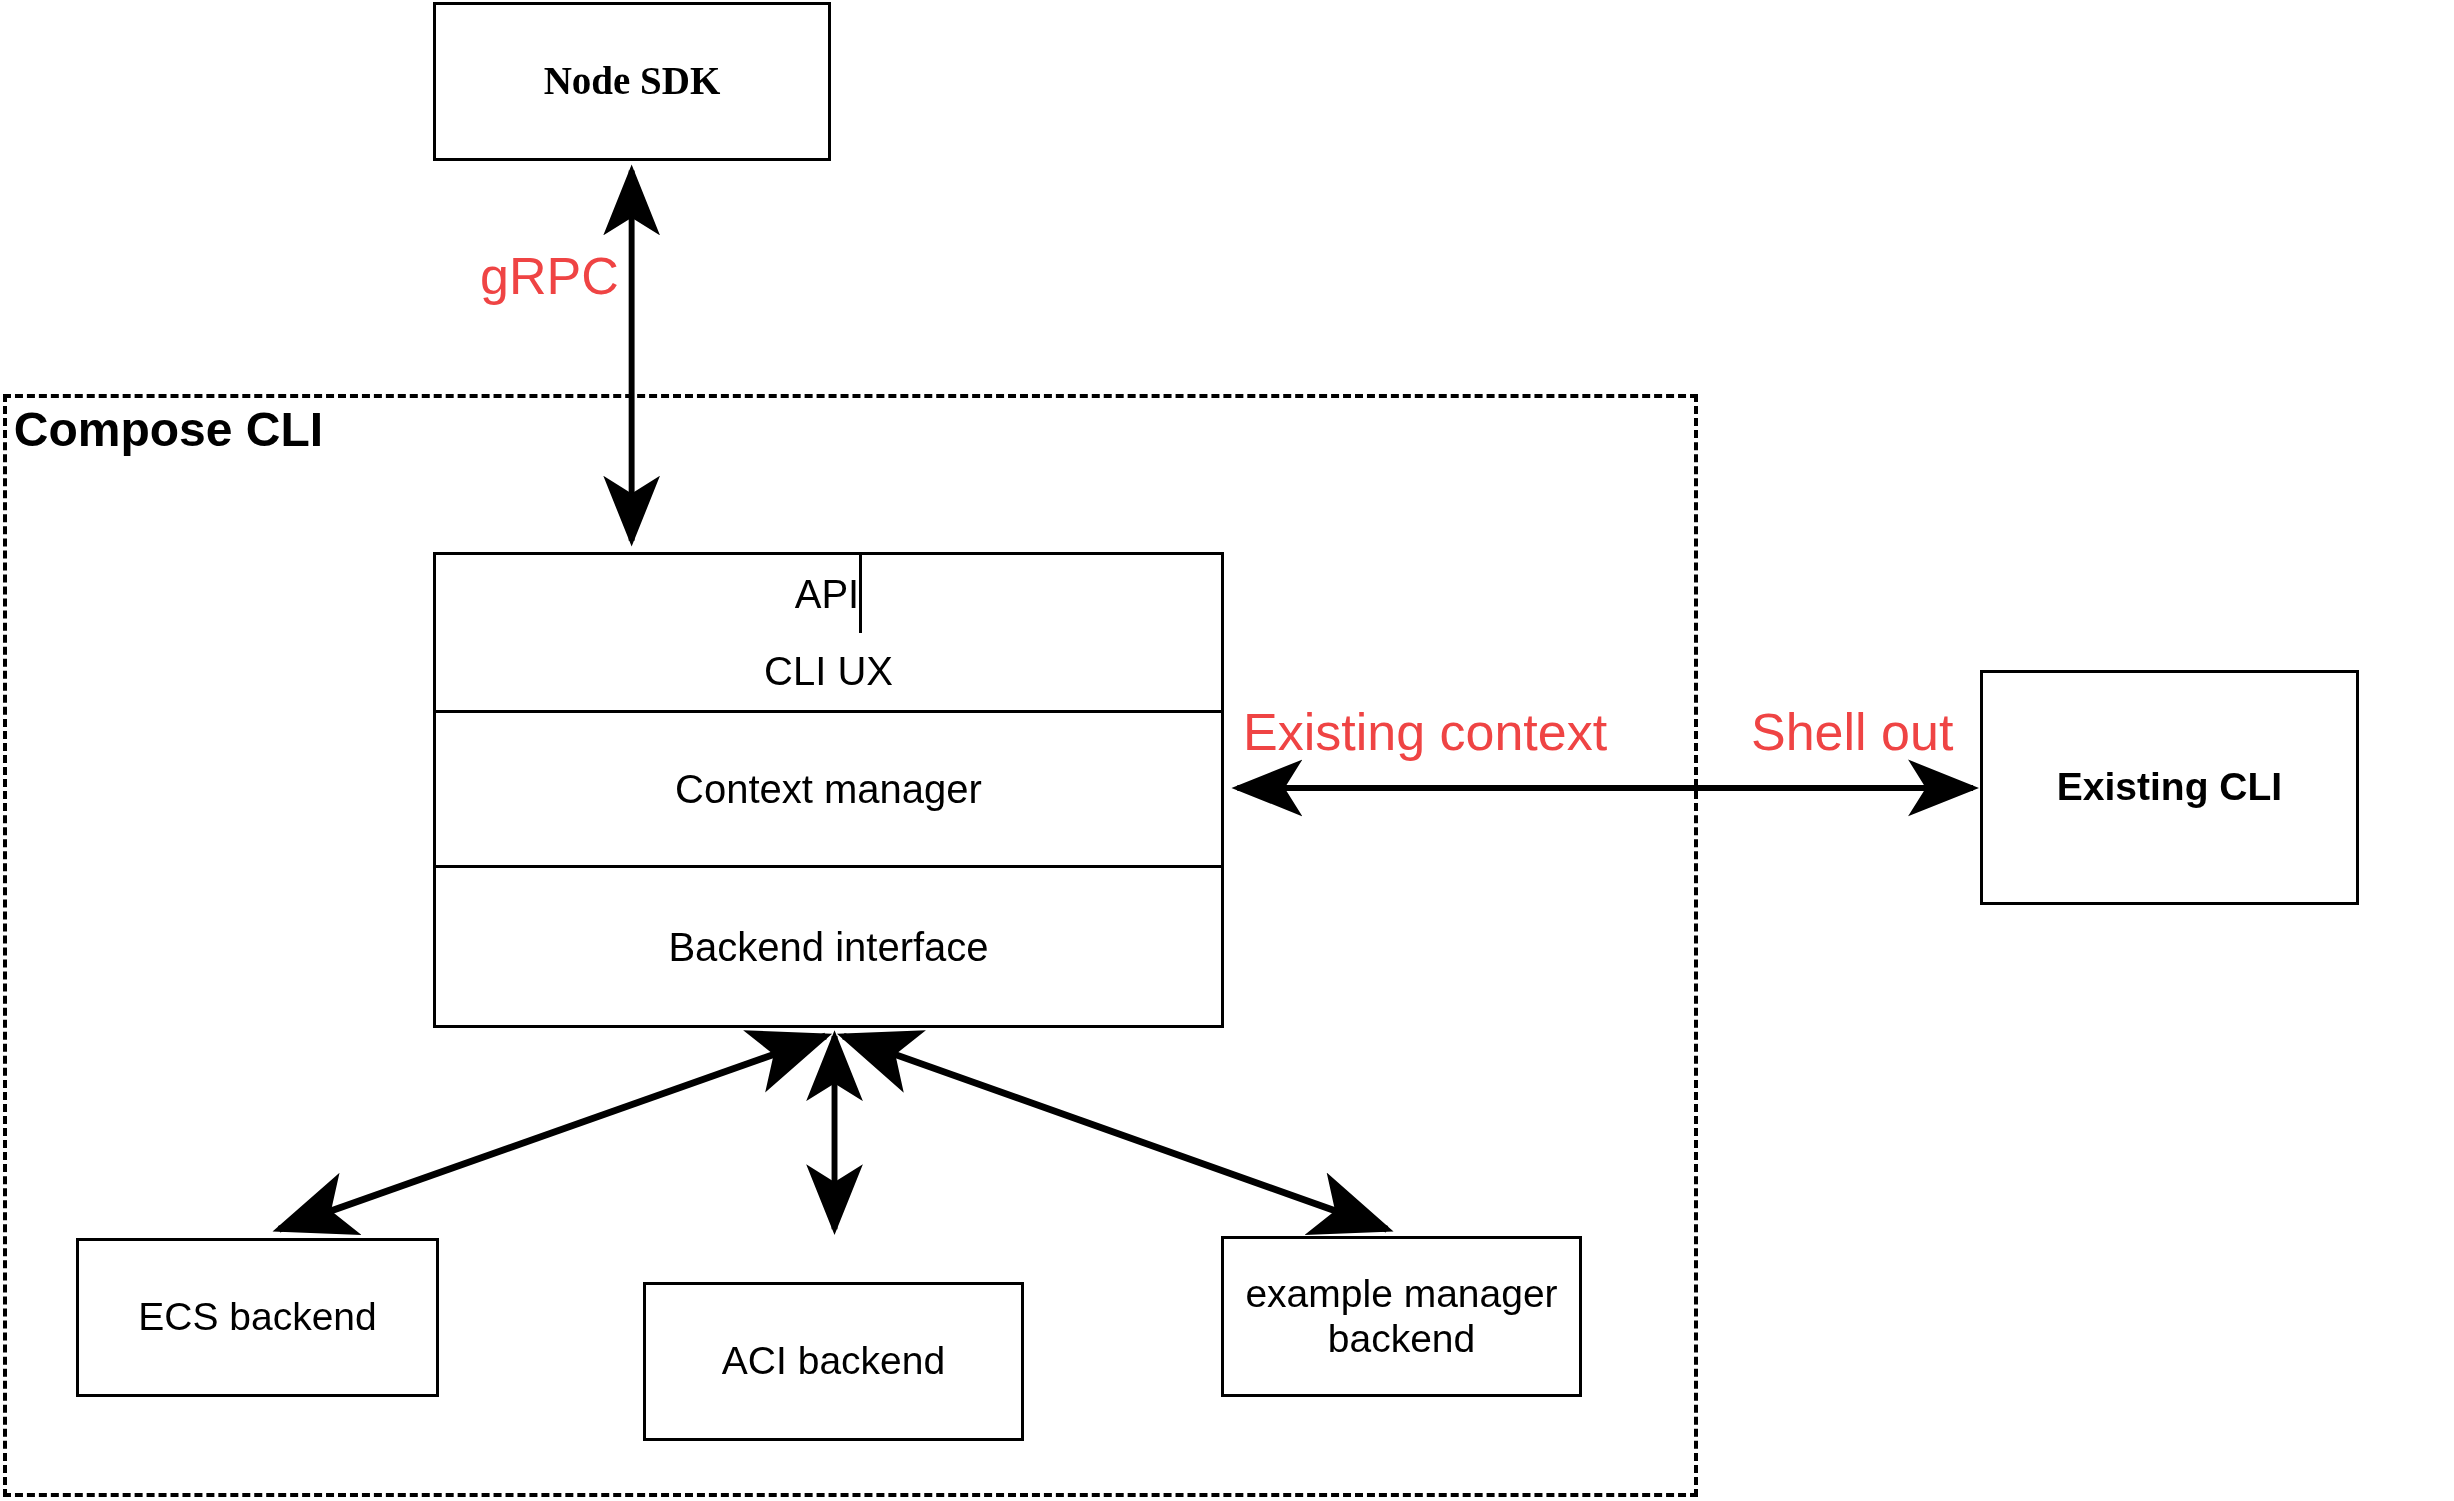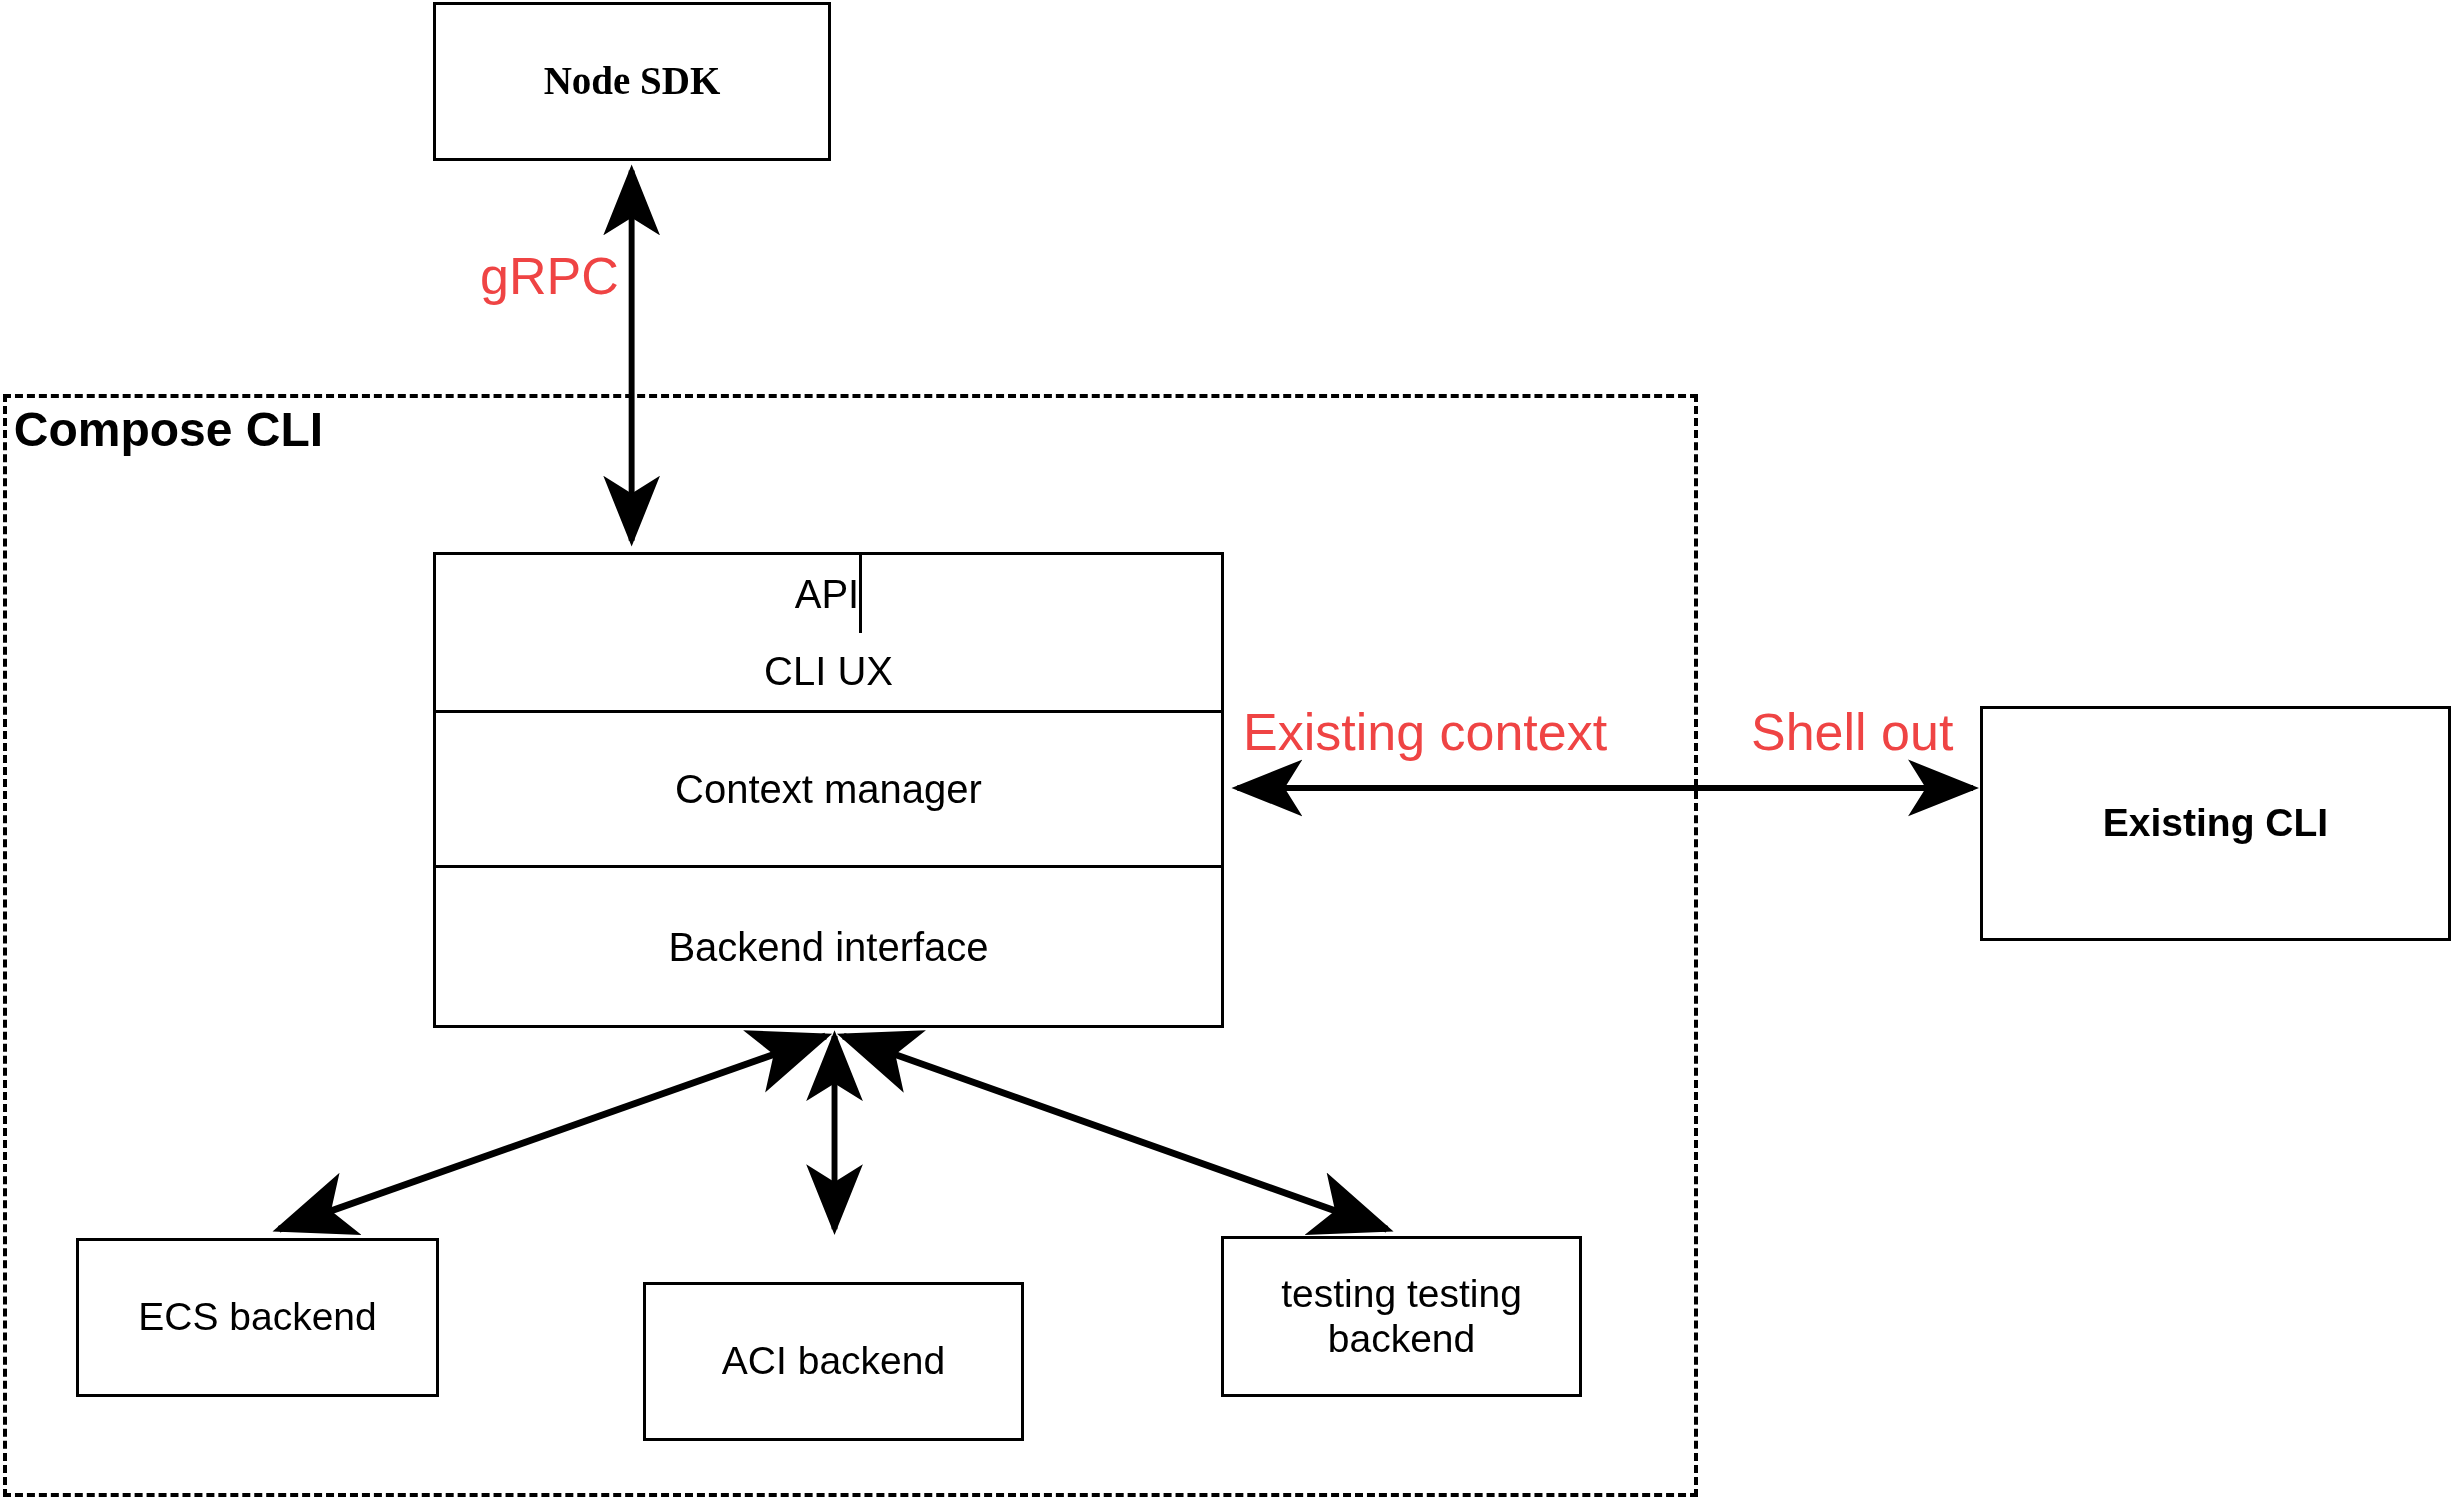--- a/index.html
+++ b/index.html
@@ -140,23 +140,22 @@
   #example-backend-box {
     left: 1221px;
     top: 1236px;
     width: 361px;
     height: 161px;
   }
   
   #existing-cli-box {
     left: 1980px;
     top: 670px;
-    width: 471px;
+    width: 379px;
     height: 235px;
-    margin-top: 36px;
   }
   
   .edge-label {
     position: absolute;
     font-size: 52px;
     color: #ef4444;
     line-height: 1;
     white-space: nowrap;
   }
   #label-grpc {
@@ -236,21 +235,21 @@
     </div>
   </div>
 
   <div class="node" id="ecs-backend-box">
     <span class="node-label">ECS backend</span>
   </div>
   <div class="node" id="aci-backend-box">
     <span class="node-label">ACI backend</span>
   </div>
   <div class="node" id="example-backend-box">
-    <span class="node-label">testing testing
+    <span class="node-label">example manager
 backend</span>
   </div>
 
   <div class="node" id="existing-cli-box">
     <span class="node-label bold">Existing CLI</span>
   </div>
 
 </div>
 
 

